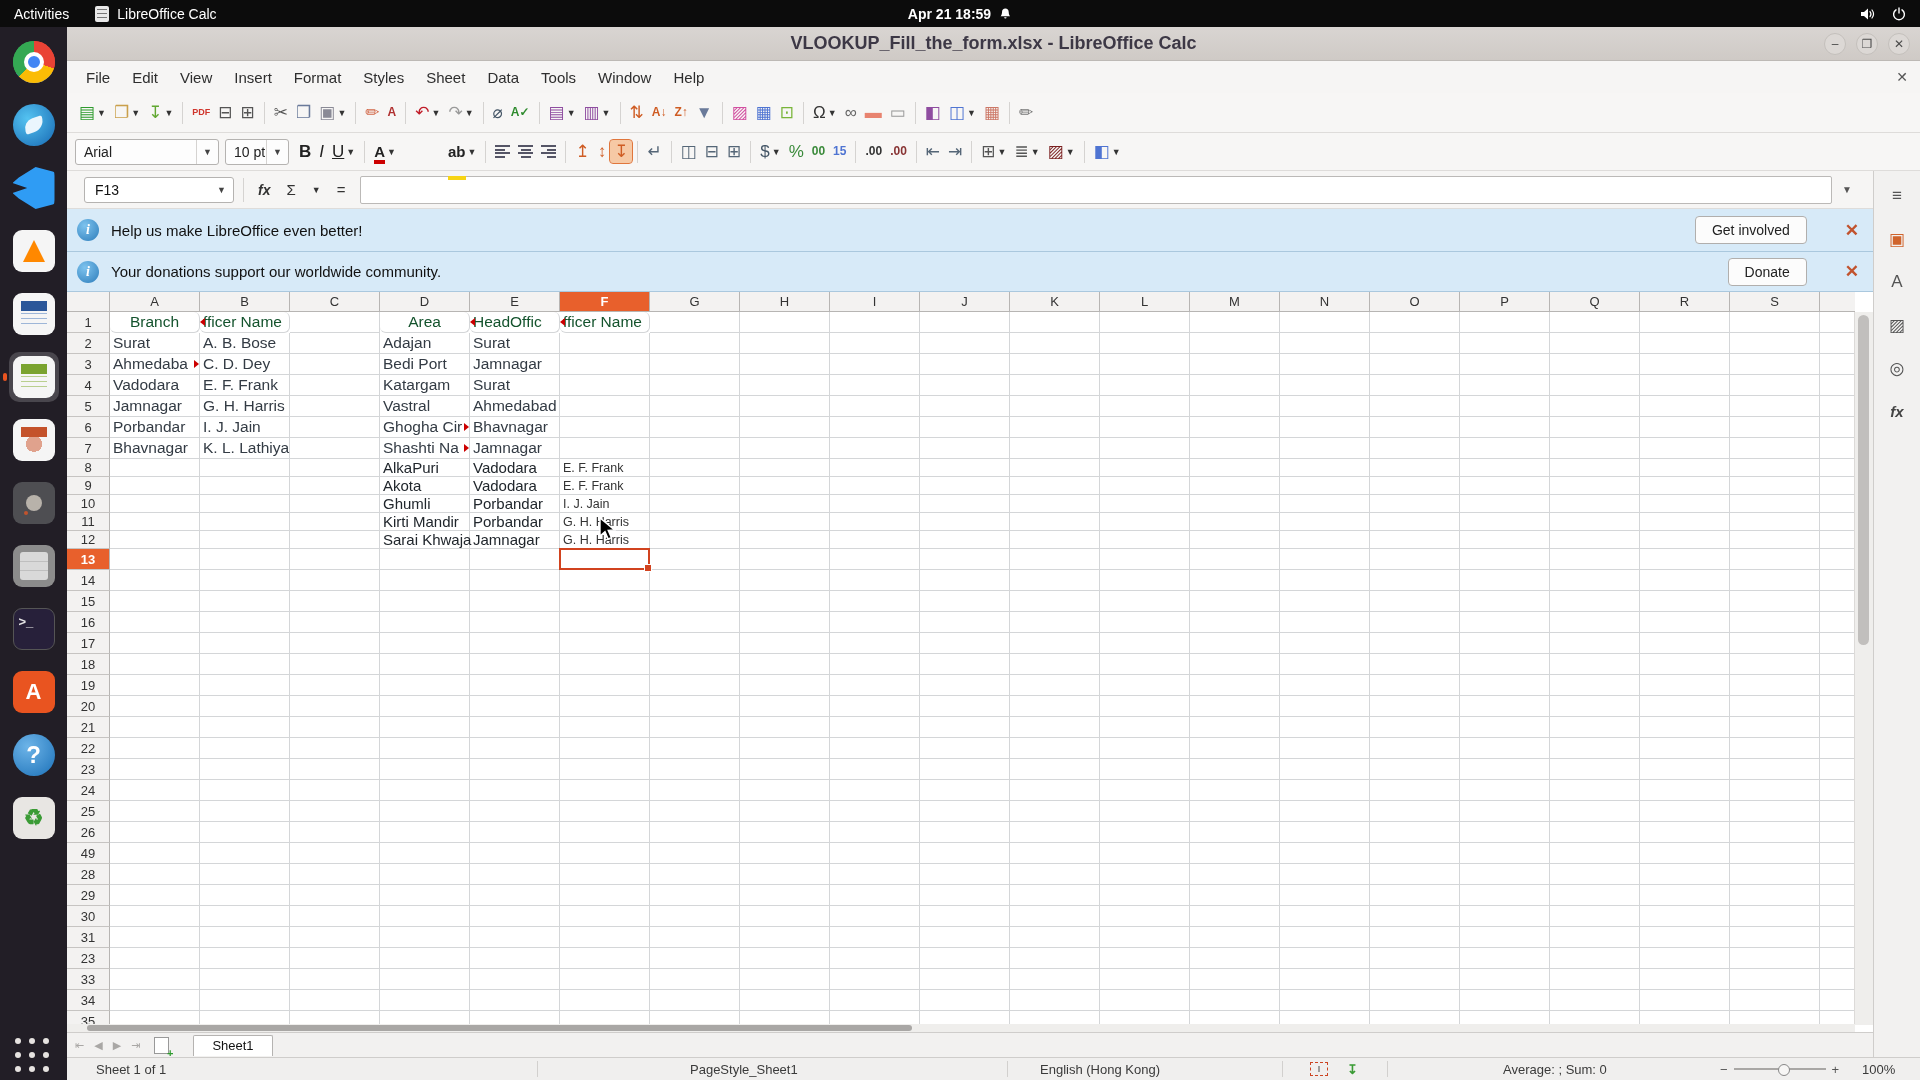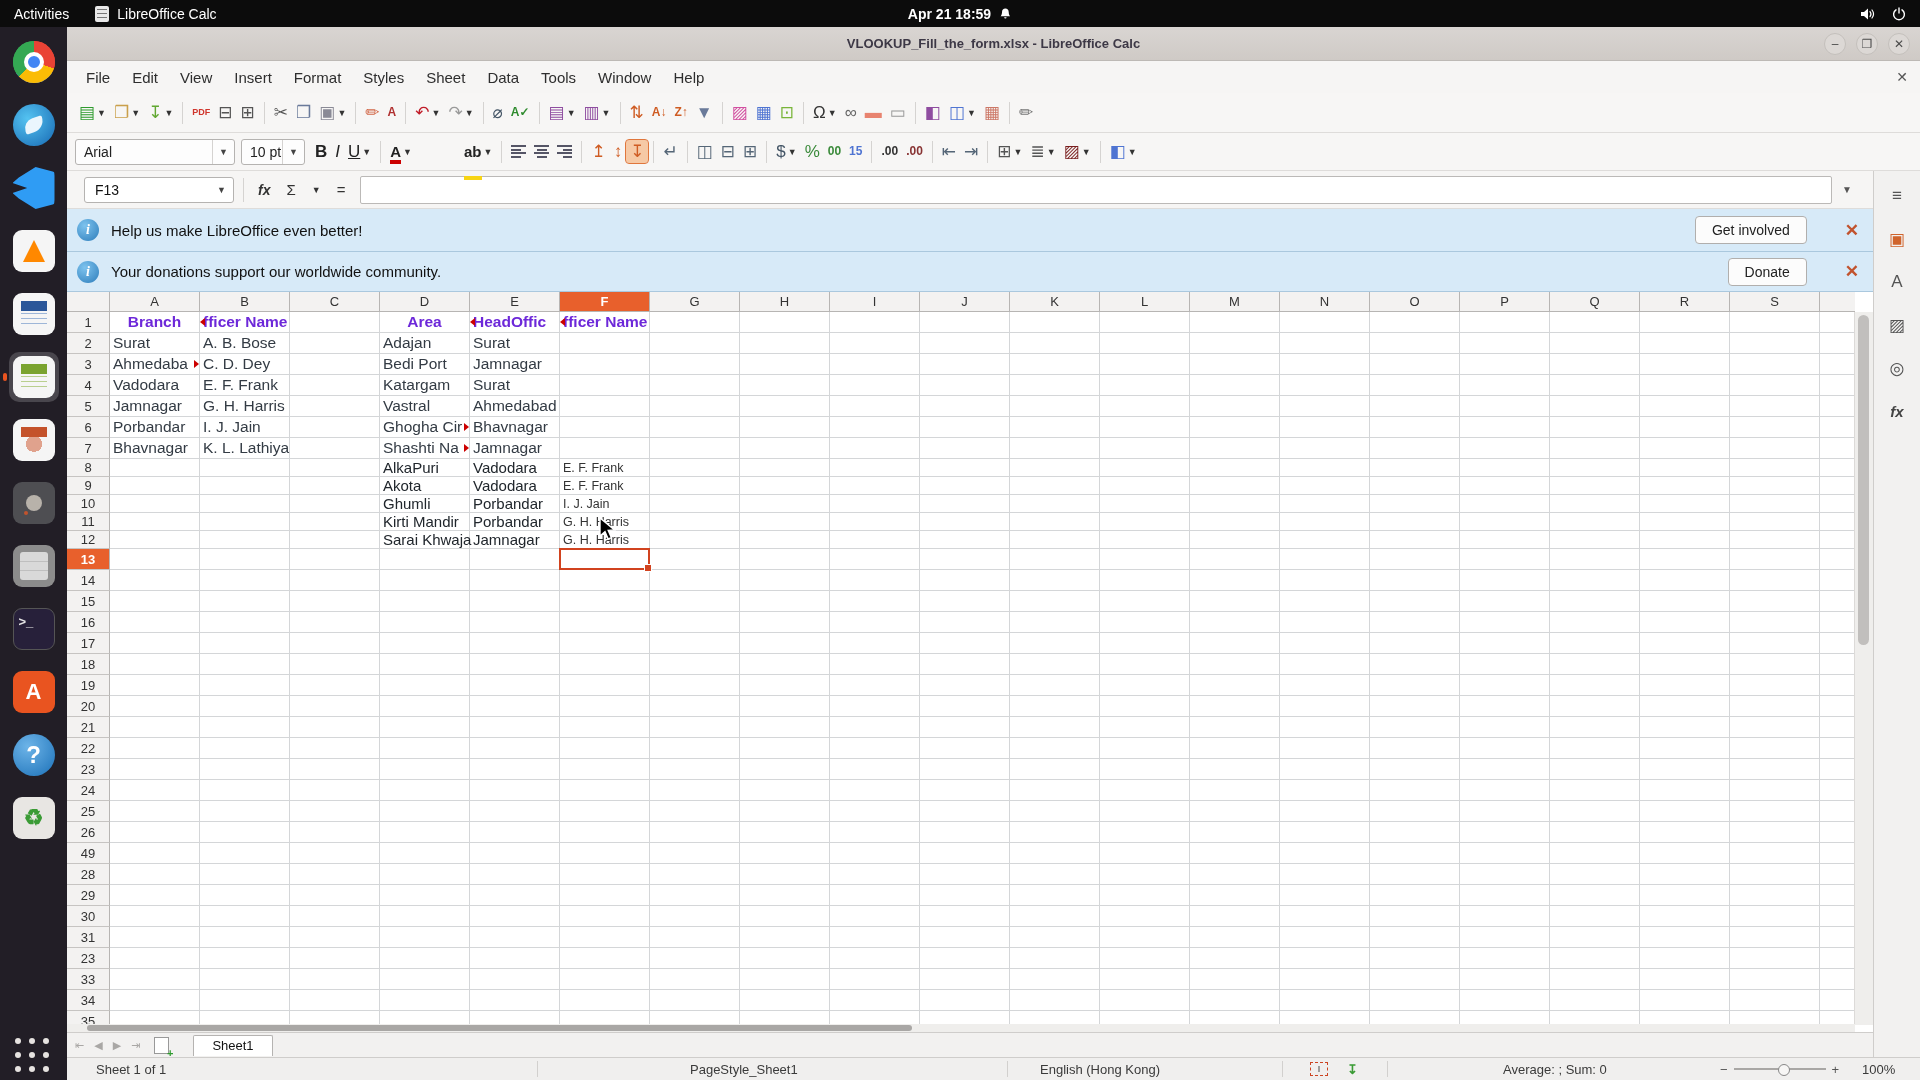--- a/index.html
+++ b/index.html
@@ -52,21 +52,21 @@
   .di-software{background:#e95420;font-size:22px;}
   .di-help{border-radius:50%;background:radial-gradient(circle at 35% 30%,#6db4e8,#1c71b8);font-size:24px;}
   .di-trash{background:#e8e6e3;color:#3a9b35;font-size:22px;}
   .di-appgrid{background:transparent;display:grid;grid-template-columns:repeat(3,10px);grid-auto-rows:10px;gap:4px;place-content:center;}
   .di-appgrid i{width:6px;height:6px;border-radius:50%;background:#e6e3e0;}
 
   
   .main{position:absolute;left:67px;top:27px;width:1853px;height:1053px;display:flex;flex-direction:column;background:#f6f5f4;}
   .titlebar{height:34px;background:linear-gradient(#d9d5d2,#cfcac6);display:flex;align-items:center;position:relative;
     border-bottom:1px solid #bdb9b5;box-sizing:border-box;}
-  .title{position:absolute;left:50%;transform:translateX(-50%);font-weight:bold;font-size:13px;color:#3d3846;white-space:nowrap;}
+  .title{position:absolute;left:50%;transform:translateX(-50%);font-weight:bold;font-size:18px;color:#3d3846;white-space:nowrap;}
   .winbtns{margin-left:auto;display:flex;gap:10px;padding-right:10px;}
   .winbtn{width:22px;height:22px;border-radius:50%;background:#dcd8d5;color:#4a4a4a;font-size:12px;
     display:flex;align-items:center;justify-content:center;border:1px solid #c4c0bc;box-sizing:border-box;}
 
   .menubar{height:32px;display:flex;align-items:center;padding-left:8px;font-size:15px;color:#2e2e2e;background:#f6f5f4;}
   .menu-item{padding:5px 11px;border-radius:3px;}
   .menubar .doc-close{margin-left:auto;padding-right:12px;color:#555;font-size:14px;}
 
   .toolbar{display:flex;align-items:center;background:#f7f6f5;border-bottom:1px solid #dedcda;padding-left:8px;}
   .toolbar1{height:39px;}
@@ -74,21 +74,21 @@
   .tbtn{display:flex;align-items:center;gap:2px;padding:3px 4px;border-radius:3px;}
   .tbtn .g{font-size:17px;line-height:17px;}
   .tbtn .g.small{font-size:9px;font-weight:bold;letter-spacing:0;}
   .tbtn .g.mid{font-size:12px;font-weight:bold;}
   .tbtn .caret{font-size:9px;color:#333;}
   .tbtn.active{background:#f6c9a5;outline:1px solid #e0763c;}
   .sep{width:1px;height:22px;background:#d5d3d1;margin:0 5px;}
   .combo{height:26px;background:#fdfdfd;border:1px solid #b5b3b1;border-radius:3px;display:flex;align-items:center;
     font-size:14px;color:#222;padding-left:8px;box-sizing:border-box;margin-right:6px;}
   .combo .caret{margin-left:auto;border-left:1px solid #d5d3d1;height:100%;display:flex;align-items:center;padding:0 6px;font-size:9px;color:#444;}
-  .fontbox{width:160px;}
+  .fontbox{width:144px;}
   .sizebox{width:64px;}
   .a-color{position:relative;font-weight:bold;font-size:15px;color:#222;}
   .a-color u{text-decoration:none;border-bottom:4px solid #c00;padding-bottom:0px;}
   .hl-color u{text-decoration:none;border-bottom:4px solid #f7d413;padding-bottom:16px;margin-left:44px;}
   .ibars{width:15px;height:13px;display:flex;flex-direction:column;justify-content:space-between;}
   .ibars i{height:2px;background:#556;}
   .ibars.left i:nth-child(2),.ibars.left i:nth-child(4){width:65%;}
   .ibars.center i:nth-child(2),.ibars.center i:nth-child(4){width:65%;margin:0 auto;}
   .ibars.right i:nth-child(2),.ibars.right i:nth-child(4){width:65%;margin-left:auto;}
 
@@ -134,21 +134,21 @@
   .colheader.sel{background:#e8602c;color:#fff;font-weight:bold;}
   .gridrows{position:relative;flex:1;overflow:hidden;margin-right:18px;}
   .grow{display:flex;height:21px;}
   .grow.small{height:18px;}
   .rowheader{width:43px;box-sizing:border-box;background:#f3f2f1;border-right:1px solid #b7b5b3;border-bottom:1px solid #c6c4c2;
     display:flex;align-items:center;justify-content:center;font-size:13px;color:#333;flex:0 0 43px;}
   .rowheader.sel{background:#e8602c;color:#fff;font-weight:bold;}
   .cell{width:90px;flex:0 0 90px;box-sizing:border-box;border-right:1px solid #d4d6d8;border-bottom:1px solid #d4d6d8;
     font-size:15.5px;color:#333b44;display:flex;align-items:center;padding:0 3px;white-space:nowrap;position:relative;overflow:visible;}
   .cell.fill{flex:1;border-right:none;}
-  .cell.b{font-weight:bold;color:#6d28d9;}
+  .cell.b{font-weight:normal;color:#14532d;border-radius:6px;}
   .cell.center{justify-content:center;}
   .cell.clip{overflow:hidden;}
   .cell.mid{font-size:15px;color:#20262c;}
   .cell.sm{font-size:12.5px;color:#333;}
   .clipmark{position:absolute;top:50%;margin-top:-4px;width:0;height:0;border-top:4px solid transparent;border-bottom:4px solid transparent;}
   .clipmark.left{left:0;border-right:5px solid #c00;}
   .clipmark.right{right:0;border-left:5px solid #c00;}
   .selbox{position:absolute;border:2px solid #d1431f;box-sizing:border-box;pointer-events:none;}
   .selbox:after{content:"";position:absolute;right:-4px;bottom:-4px;width:6px;height:6px;background:#d1431f;border:1px solid #fff;}
 

